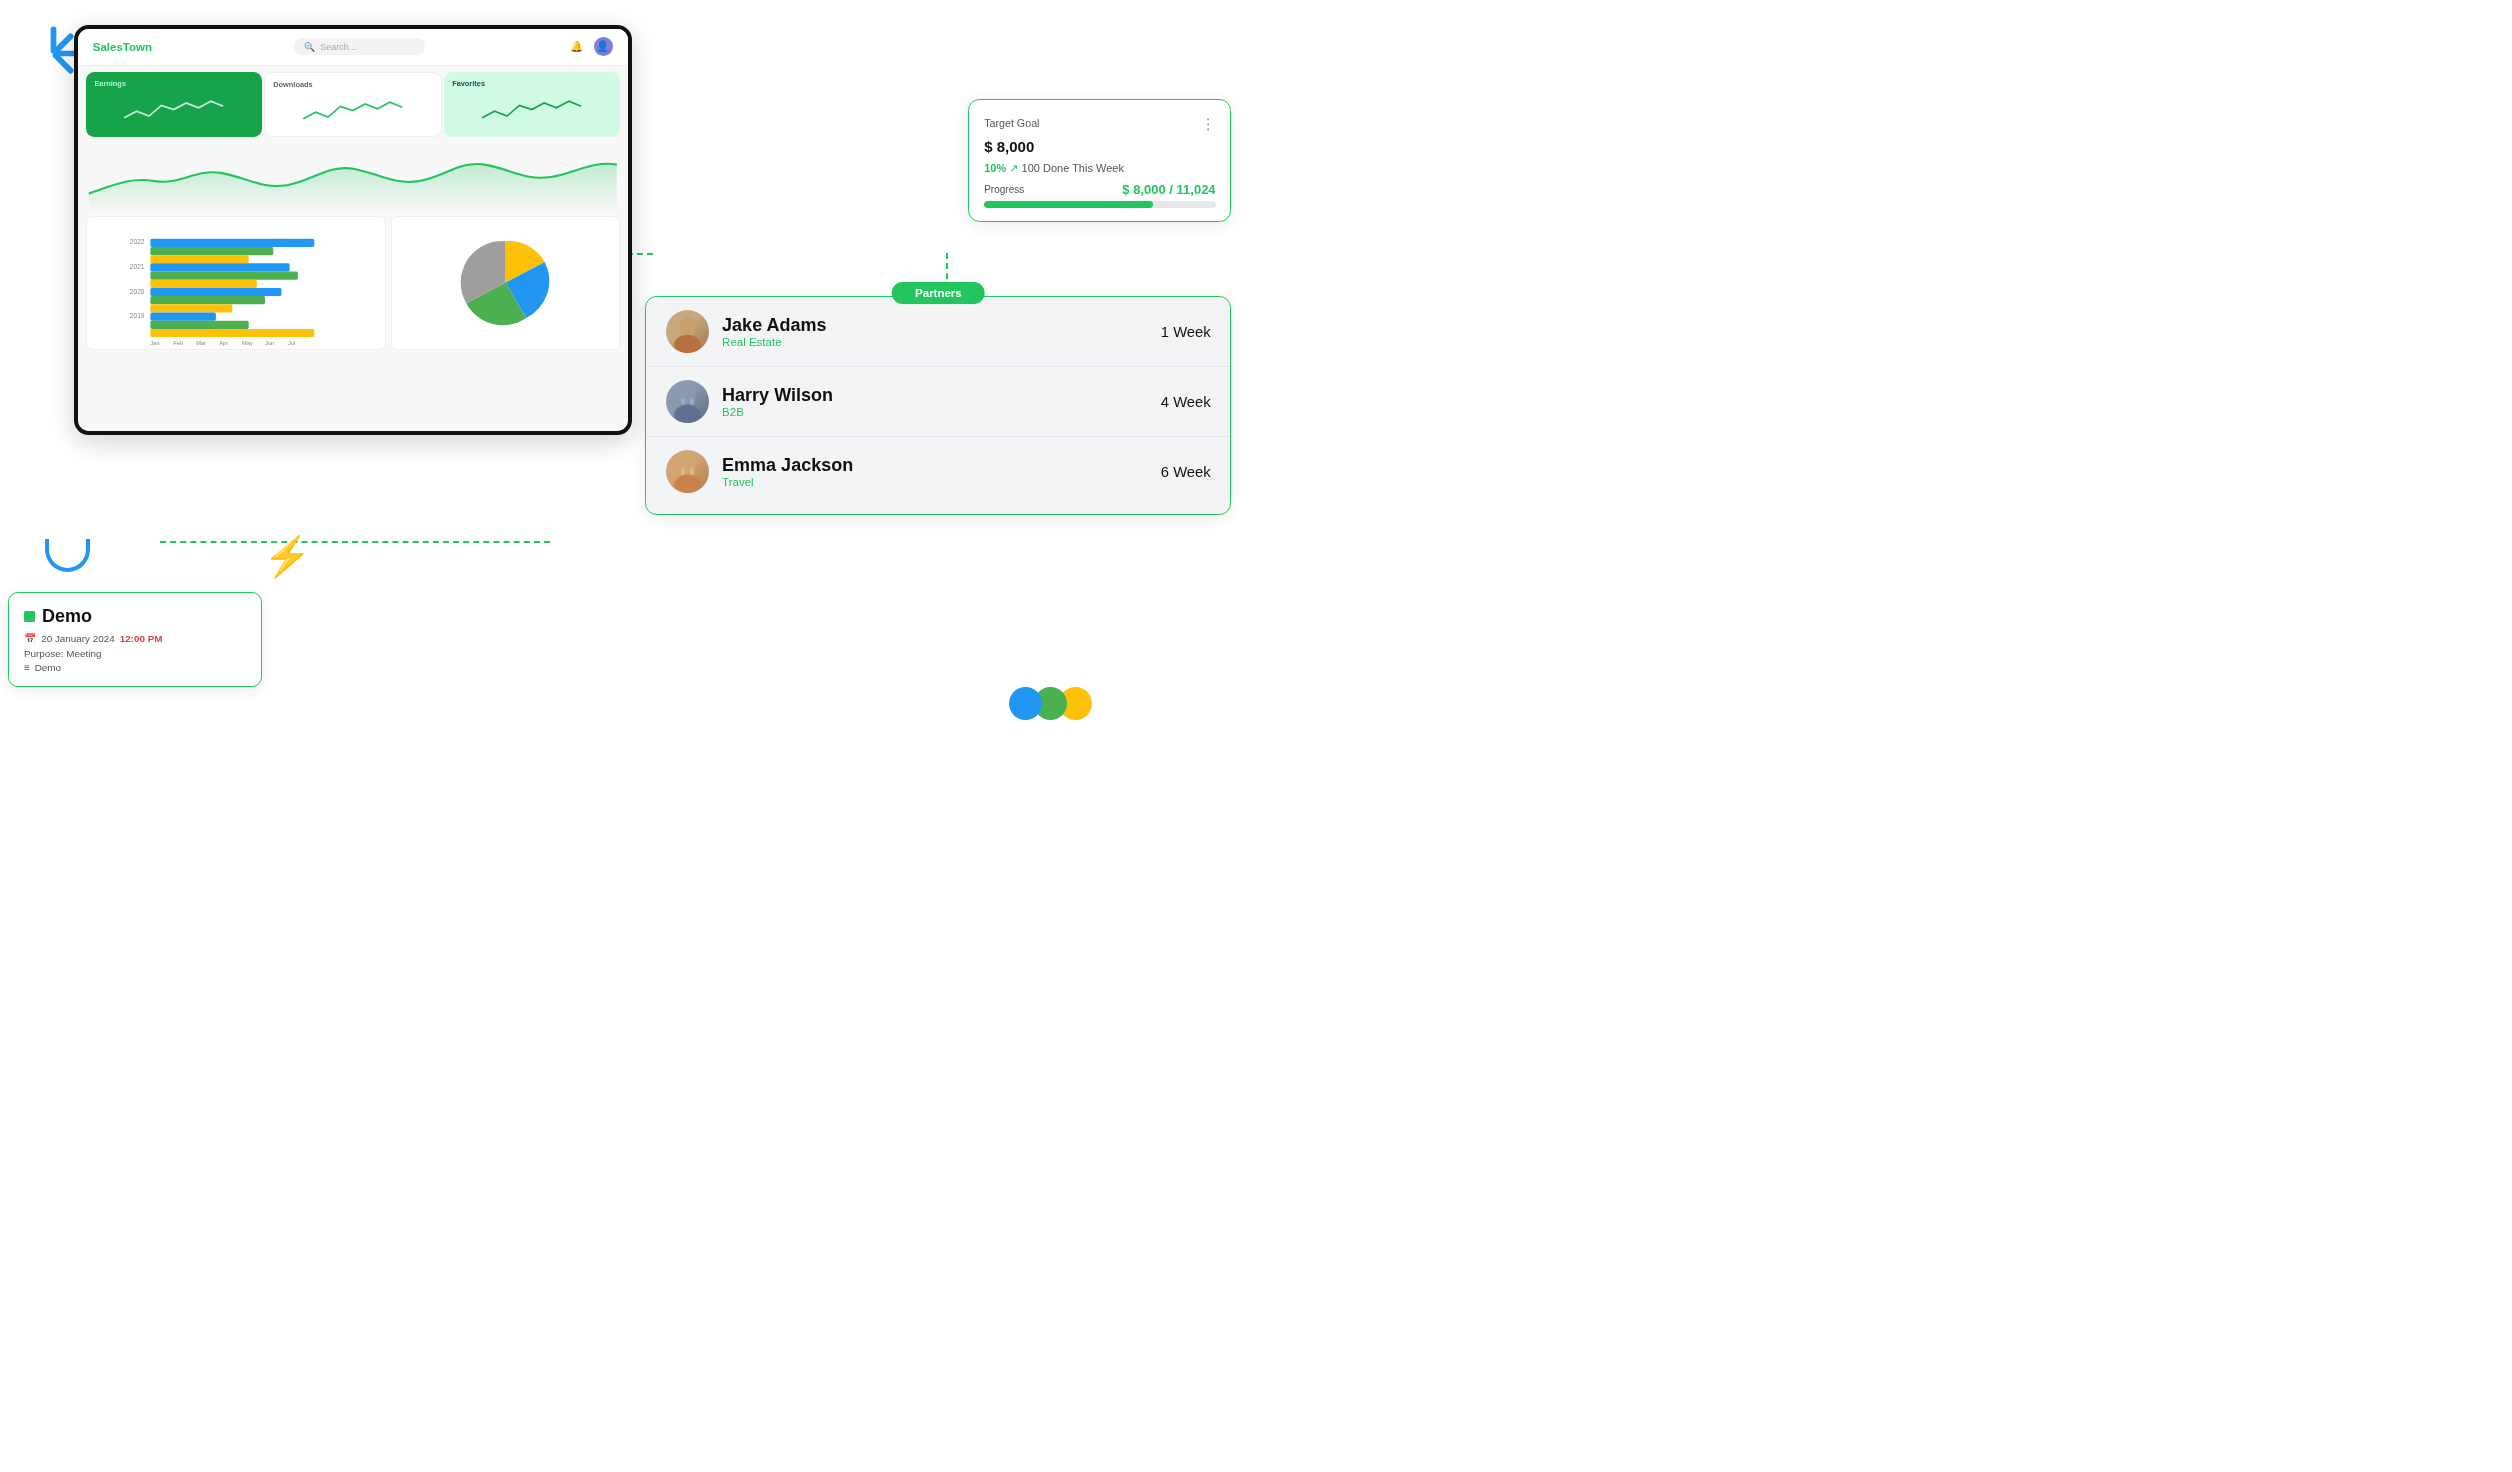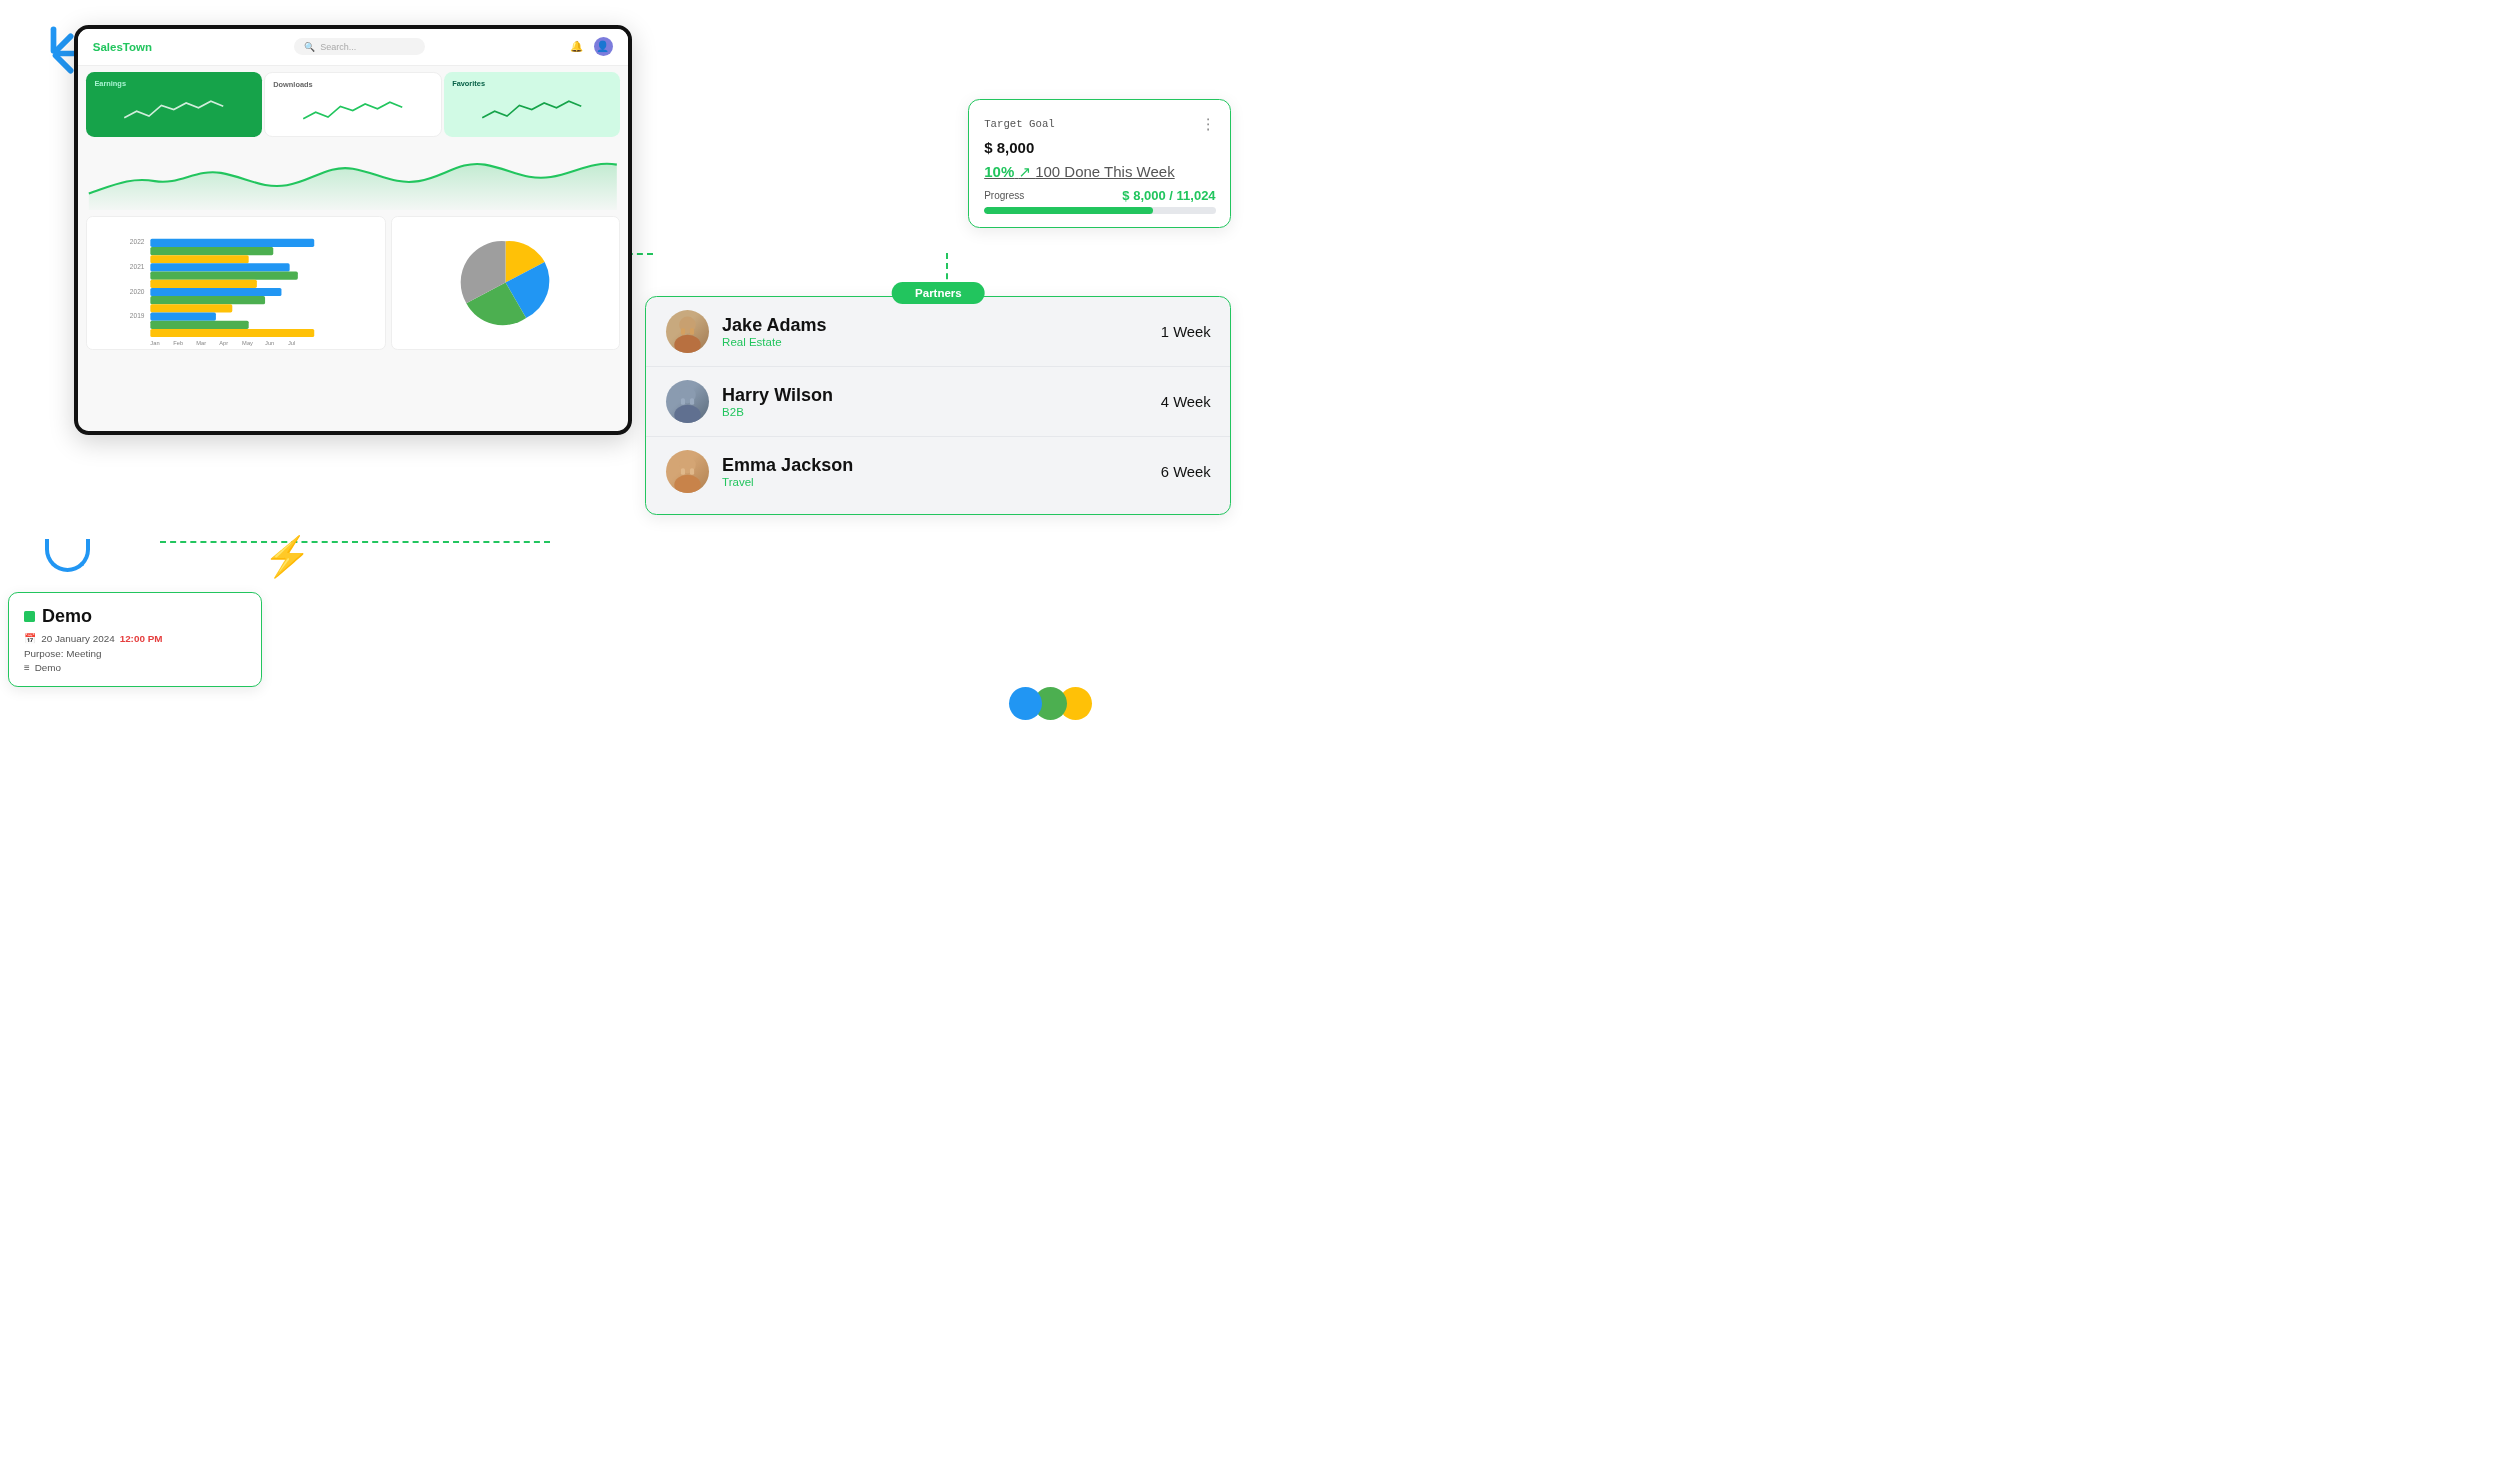--- a/index.html
+++ b/index.html
@@ -208,30 +208,28 @@
       border: 1.6px solid #22c55e;
       border-radius: 11.5px;
       padding: 14.8px 14.8px 13px;
       box-shadow: 0 3.3px 16.4px rgba(0,0,0,0.08);
     }
     .tg-header {
       display: flex;
       justify-content: space-between;
       align-items: center;
       margin-bottom: 6.6px;
-      font-family: Liberation Mono, monospace;
     }
     .tg-title { font-size: 10.7px; color: #555; font-weight: 500; }
     .tg-dots { font-size: 14.8px; color: #888; cursor: pointer; }
     .tg-amount { font-size: 15px; font-weight: 700; color: #111; margin-bottom: 6.6px; }
     .tg-week {
-      font-size: 15px;
+      font-size: 11px;
       color: #555;
       margin-bottom: 6.6px;
-      text-decoration: underline;
     }
     .tg-week-pct { color: #22c55e; font-weight: 700; }
     .tg-week-arrow { color: #22c55e; }
     .tg-progress-row {
       display: flex;
       justify-content: space-between;
       align-items: center;
       margin-bottom: 4.9px;
     }
     .tg-progress-label { font-size: 10px; color: #555; }

